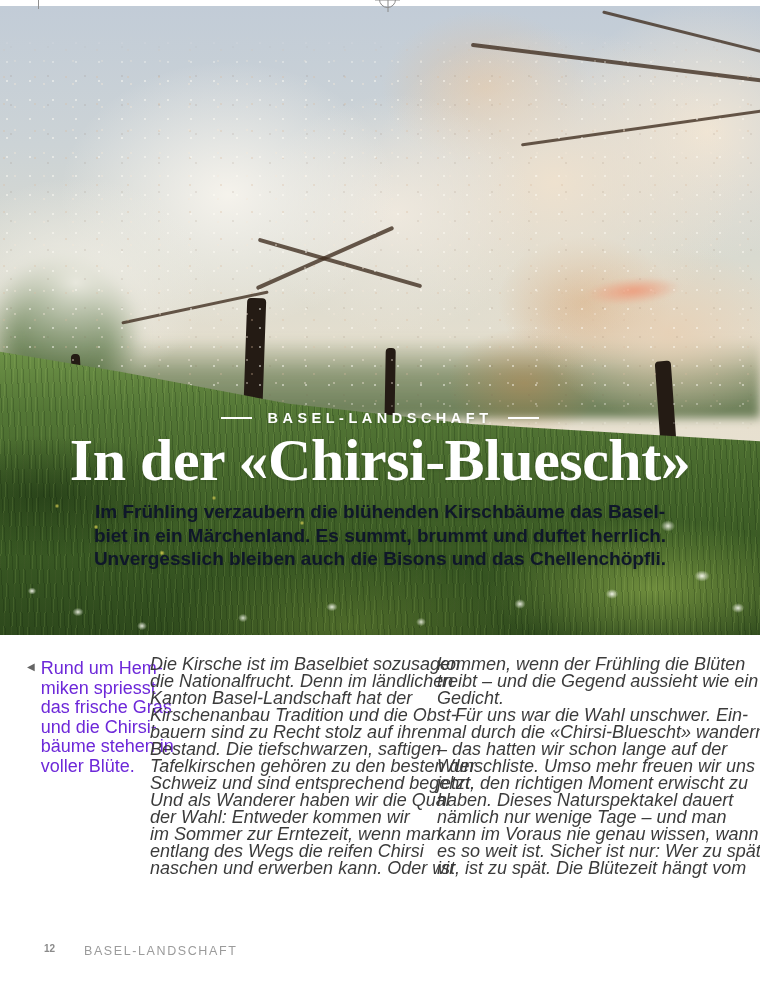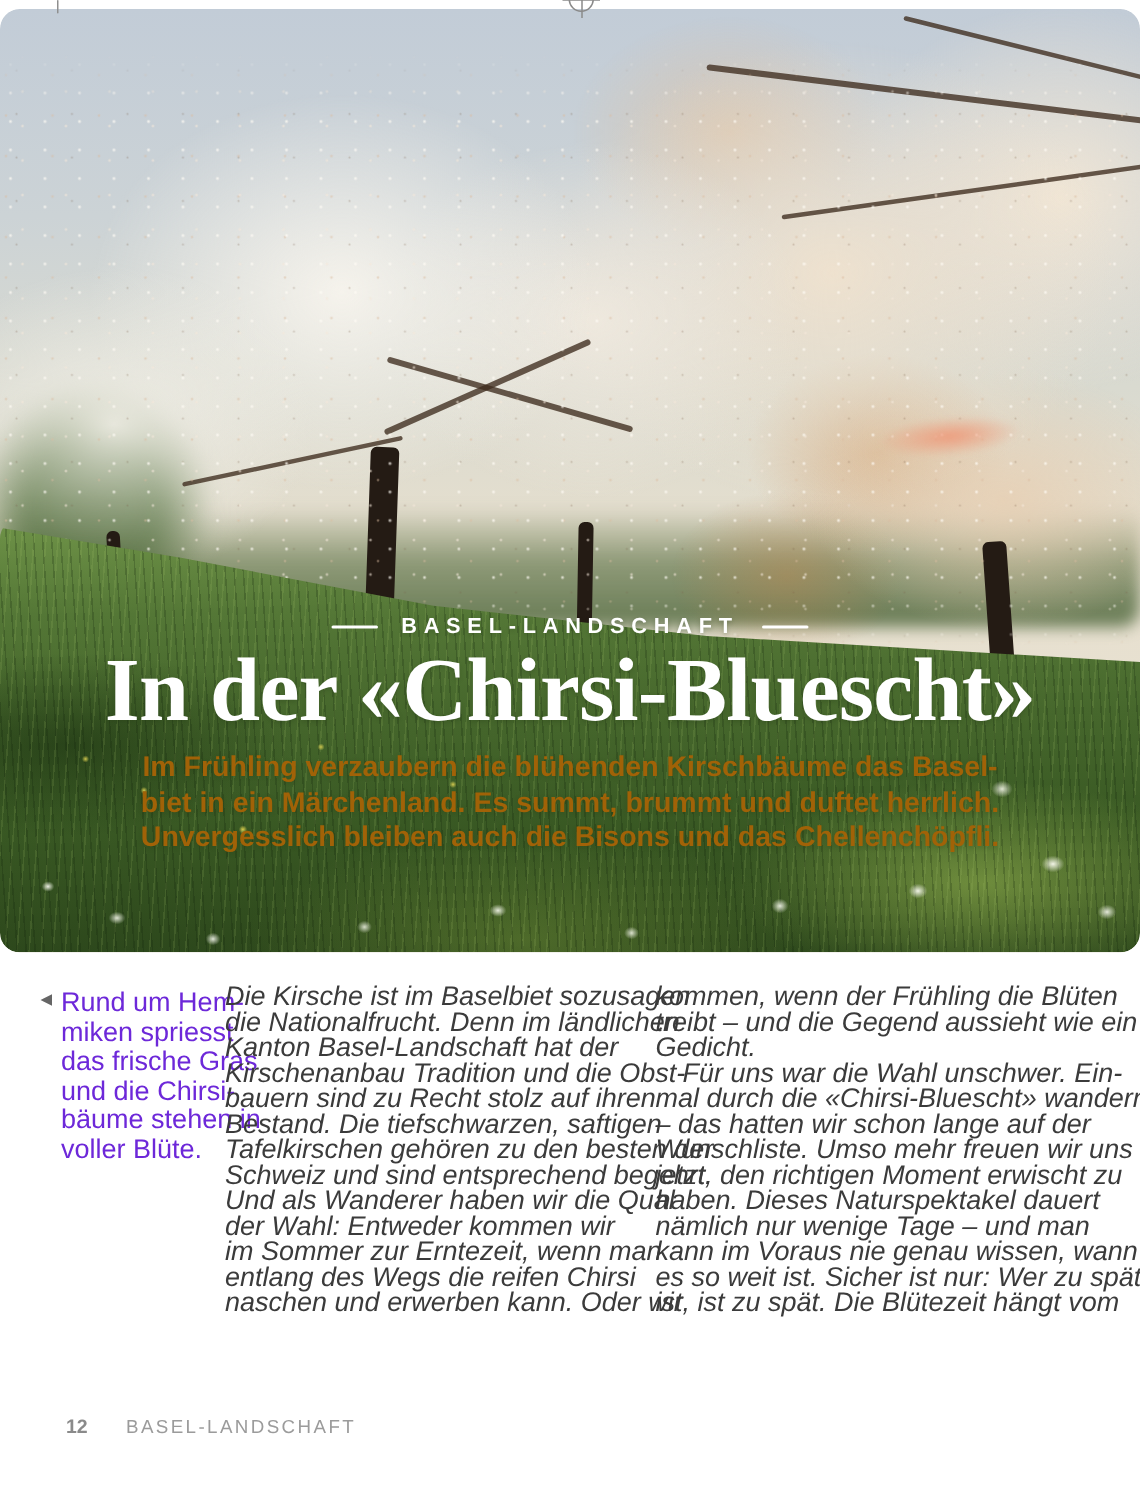--- a/index.html
+++ b/index.html
@@ -1,15 +1,15 @@
 <!DOCTYPE html>
 <html><head>
 <meta charset="utf-8">
 <style>
-  * { margin:0; padding:0; box-sizing:border-box;border-radius:13px; }
+  * { margin:0; padding:0; box-sizing:border-box; }
   html,body { width:760px; height:1000px; }
   body { background:#ffffff; font-family:"Liberation Sans", sans-serif; overflow:hidden; position:relative; }
   .page { position:absolute; inset:0; background:#fff; }
 
   
   .trim-mark { position:absolute; left:38px; top:0; width:1px; height:9px; background:#8f8f8f; z-index:30; }
   .reg-mark { position:absolute; left:379px; top:-9px; width:17px; height:17px; border:1px solid #8a8a8a; border-radius:50%; z-index:30; }
   .reg-mark::before { content:""; position:absolute; left:50%; top:-5px; width:1px; height:25px; background:#8a8a8a; transform:translateX(-.5px); }
   .reg-mark::after { content:""; position:absolute; top:50%; left:-5px; height:1px; width:25px; background:#8a8a8a; transform:translateY(-.5px); }
 
@@ -83,34 +83,34 @@
     background-repeat:no-repeat; }
 
   
   .hero-text { position:absolute; left:0; top:404px; width:100%; text-align:center; z-index:10;
     color:#ffffff; text-shadow:0 1px 3px rgba(30,50,20,.25); }
   .kicker { display:flex; align-items:center; justify-content:center; gap:15px; }
   .kicker-rule { width:31px; height:2px; background:#ffffff; }
   .kicker-label { font-size:14.5px; font-weight:600; letter-spacing:4.5px; }
   .title { font-family:"Liberation Serif", serif; font-weight:700; font-size:60px; line-height:54px;
     letter-spacing:-.5px; margin-top:7px; }
-  .lede { margin-top:13px; font-size:19px; line-height:23.5px; font-weight:700; white-space:pre; color:#a16207; }
+  .lede { margin-top:13px; font-size:19px; line-height:23.5px; font-weight:700; white-space:pre; color:#0f172a; }
 
   
   .caption { position:absolute; left:27px; top:659px; width:120px; display:flex; }
   .caption-arrow { font-size:10px; color:#656565; margin:3px 6px 0 0; line-height:1; }
   .caption-text { font-size:18px; line-height:19.5px; color:#6d28d9; white-space:pre; }
   .col { position:absolute; top:656px; font-family:Liberation Sans, sans-serif; font-style:italic;
     font-size:18px; line-height:17px; color:#3b3b3b; white-space:pre; }
   .col-1 { left:150px; }
   .col-2 { left:437px; }
 
   
   .footer { position:absolute; left:0; top:943px; width:100%; }
-  .page-num { position:absolute; left:44px; top:0; font-size:13px; font-weight:700; color:#8a8a8a; }
+  .page-num { position:absolute; left:44px; top:0; font-size:10px; font-weight:700; color:#8a8a8a; }
   .footer-label { position:absolute; left:84px; top:1px; font-size:12.5px; letter-spacing:1.6px; color:#9b9b9b; }
 </style>
 </head>
 <body>
 
 <div class="page">
 
   <div class="hero">
     <div class="sky"></div>
     <div class="hedge-left"></div>

